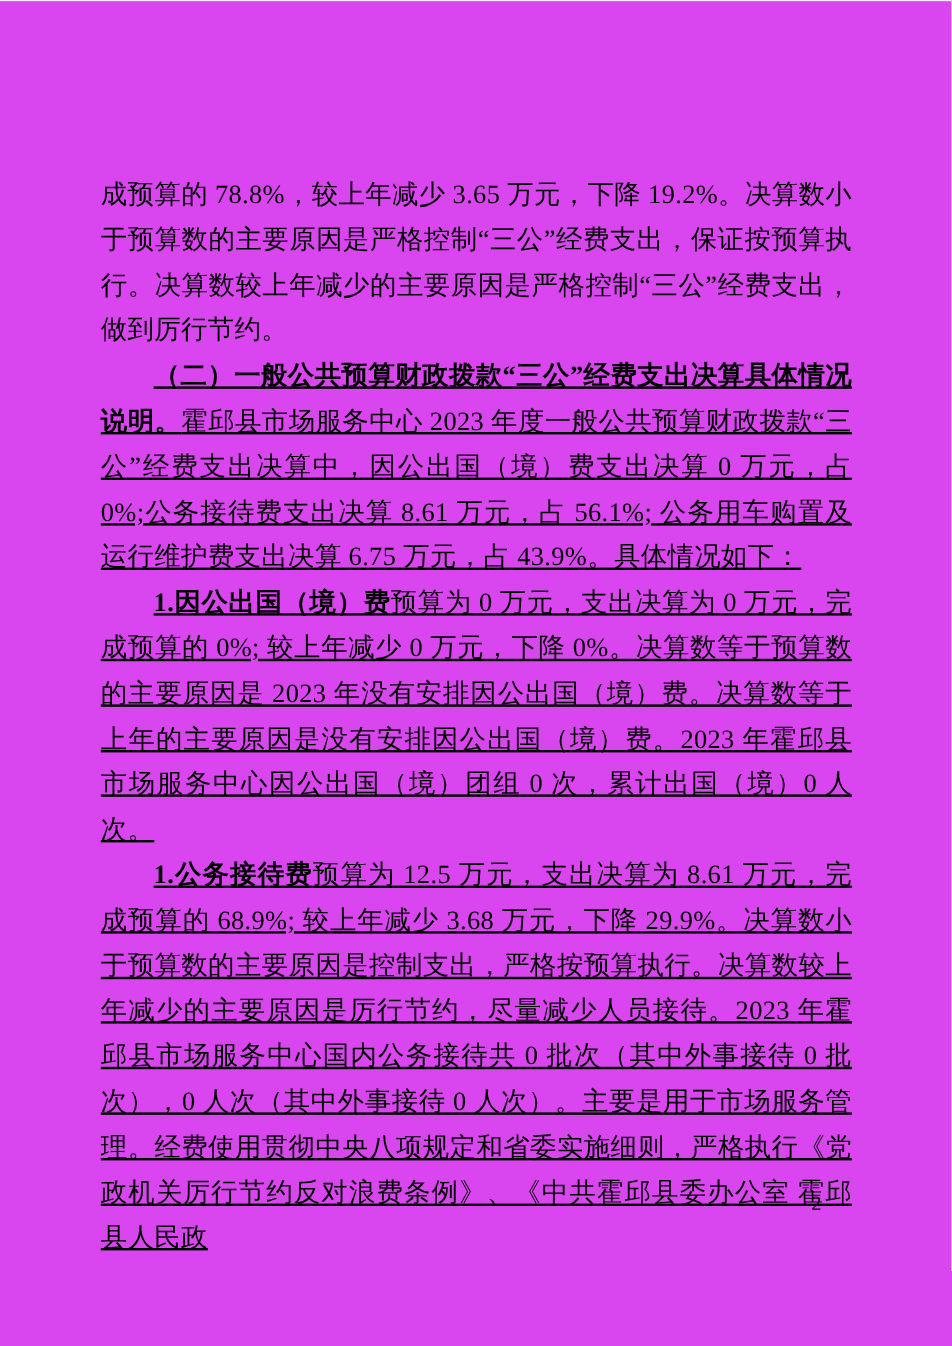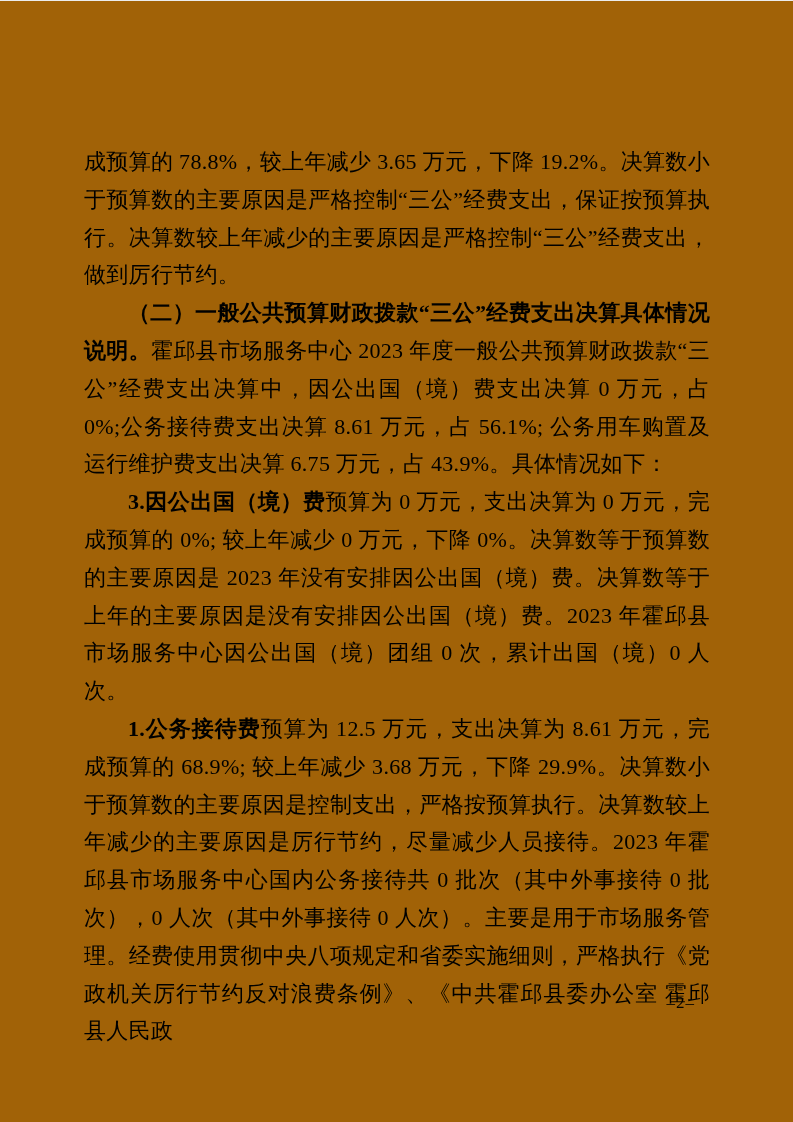--- a/index.html
+++ b/index.html
@@ -4,21 +4,21 @@
 <style>
   html, body {
     margin: 0;
     padding: 0;
     background: #ffffff;
   }
   .page {
     position: relative;
     width: 793px;
     height: 1122px;
-    background: #a16207;
+    background: #d946ef;
     color: #000000;
     font-family: "Liberation Serif", "DejaVu Serif", serif;
     overflow: hidden;
   }
   .top-edge {
     position: absolute;
     top: 0; left: 0; right: 0;
     height: 1px;
     background: #ececec;
   }
@@ -31,20 +31,21 @@
     line-height: 37.8px;
     letter-spacing: 0.3px;
     text-align: justify;
   }
   .para {
     margin: 0;
     padding: 0;
   }
   .para.indent {
     text-indent: 2em;
+    text-decoration: underline;
   }
   .lead {
     font-weight: 700;
   }
   .page-number {
     position: absolute;
     top: 992px;
     right: 98px;
     font-size: 17px;
     line-height: 22px;
@@ -56,19 +57,19 @@
 <body>
 
 <div class="page">
   <div class="top-edge"></div>
 
   <main class="content">
     <p class="para"><span class="lead"></span><span>成预算的 78.8%，较上年减少 3.65 万元，下降 19.2%。决算数小于预算数的主要原因是严格控制“三公”经费支出，保证按预算执行。决算数较上年减少的主要原因是严格控制“三公”经费支出，做到厉行节约。</span></p>
 
     <p class="para indent"><span class="lead">（二）一般公共预算财政拨款“三公”经费支出决算具体情况说明。</span><span>霍邱县市场服务中心 2023 年度一般公共预算财政拨款“三公”经费支出决算中，因公出国（境）费支出决算 0 万元，占 0%;公务接待费支出决算 8.61 万元，占 56.1%; 公务用车购置及运行维护费支出决算 6.75 万元，占 43.9%。具体情况如下：</span></p>
 
-    <p class="para indent"><span class="lead">3.因公出国（境）费</span><span>预算为 0 万元，支出决算为 0 万元，完成预算的 0%; 较上年减少 0 万元，下降 0%。决算数等于预算数的主要原因是 2023 年没有安排因公出国（境）费。决算数等于上年的主要原因是没有安排因公出国（境）费。2023 年霍邱县市场服务中心因公出国（境）团组 0 次，累计出国（境）0 人次。</span></p>
+    <p class="para indent"><span class="lead">1.因公出国（境）费</span><span>预算为 0 万元，支出决算为 0 万元，完成预算的 0%; 较上年减少 0 万元，下降 0%。决算数等于预算数的主要原因是 2023 年没有安排因公出国（境）费。决算数等于上年的主要原因是没有安排因公出国（境）费。2023 年霍邱县市场服务中心因公出国（境）团组 0 次，累计出国（境）0 人次。</span></p>
 
     <p class="para indent"><span class="lead">1.公务接待费</span><span>预算为 12.5 万元，支出决算为 8.61 万元，完成预算的 68.9%; 较上年减少 3.68 万元，下降 29.9%。决算数小于预算数的主要原因是控制支出，严格按预算执行。决算数较上年减少的主要原因是厉行节约，尽量减少人员接待。2023 年霍邱县市场服务中心国内公务接待共 0 批次（其中外事接待 0 批次），0 人次（其中外事接待 0 人次）。主要是用于市场服务管理。经费使用贯彻中央八项规定和省委实施细则，严格执行《党政机关厉行节约反对浪费条例》、《中共霍邱县委办公室 霍邱县人民政</span></p>
   </main>
 
   <div class="page-number">–2–</div>
 </div>
 
 </body></html>

